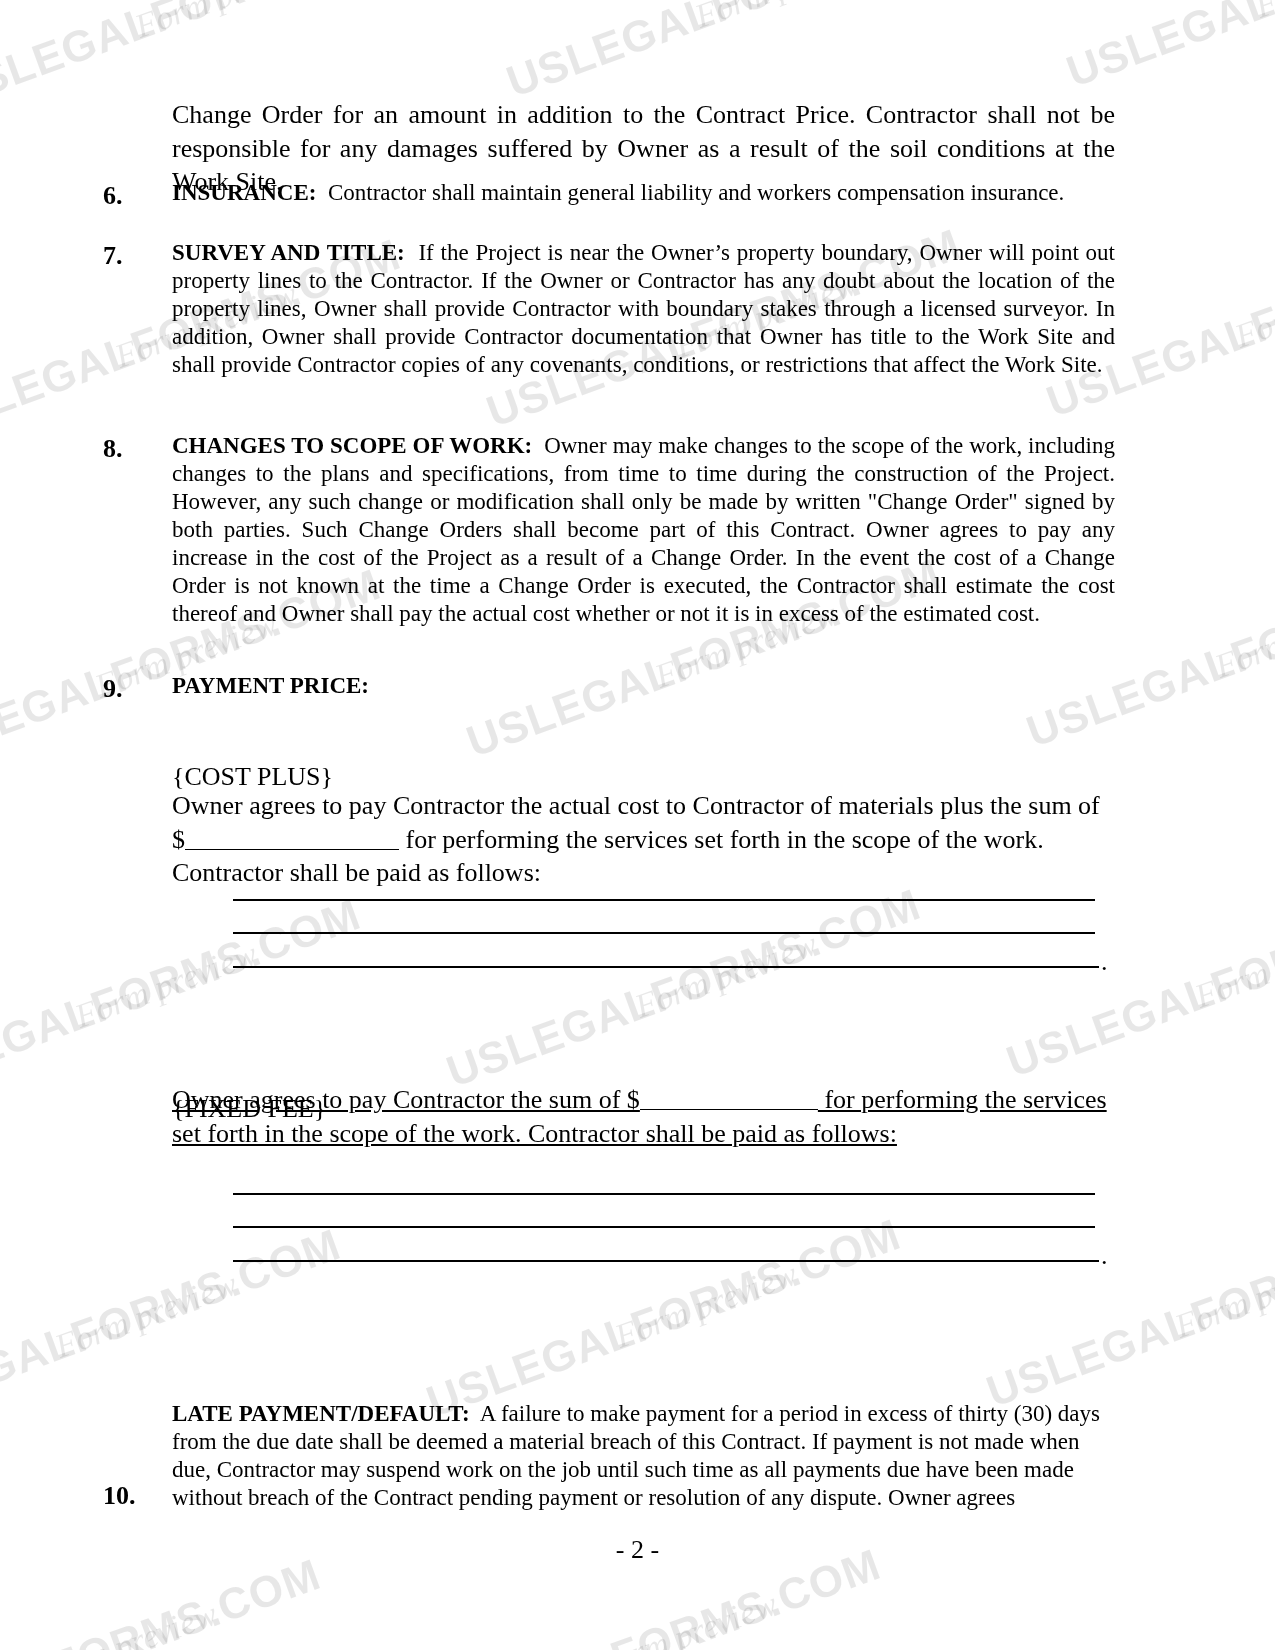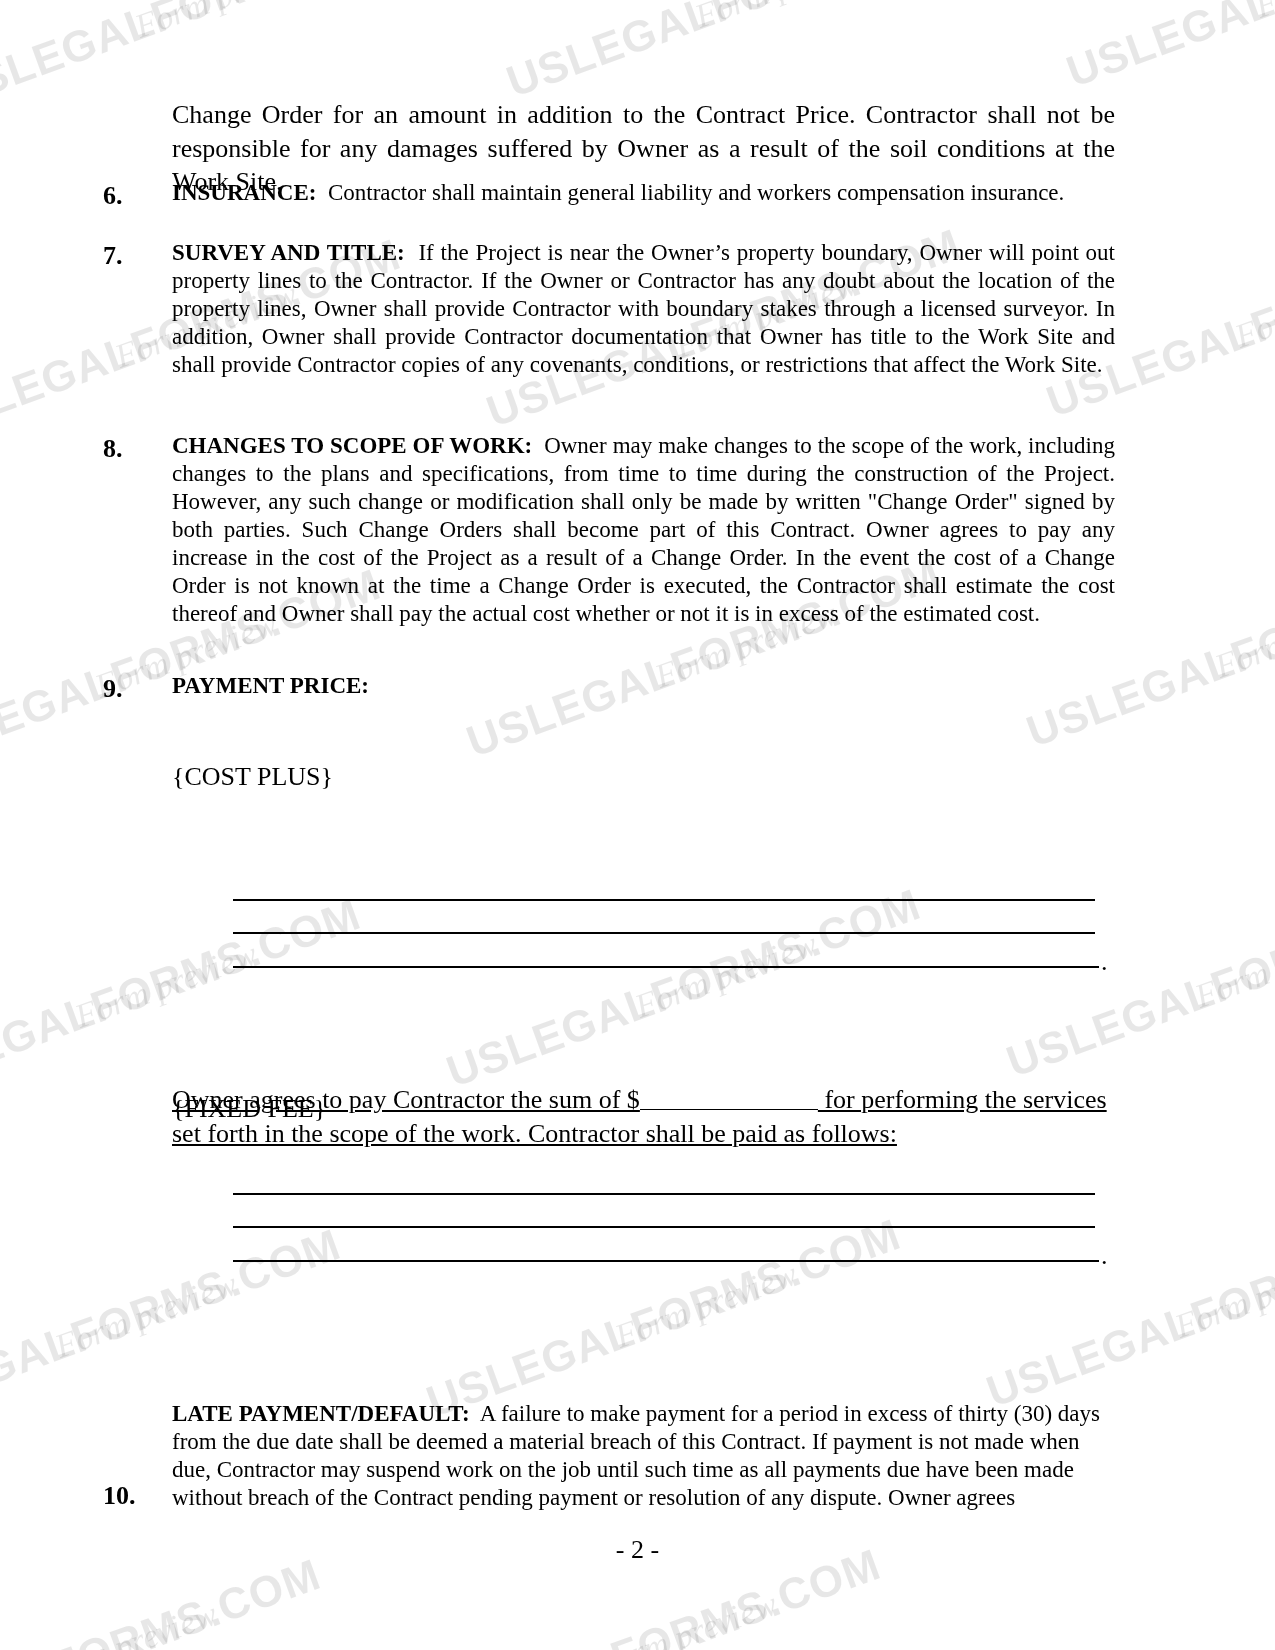--- a/index.html
+++ b/index.html
@@ -203,20 +203,21 @@
       <div class="body-text"><b>CHANGES TO SCOPE OF WORK:</b>&nbsp; <span>Owner may make changes to the scope of the work, including changes to the plans and specifications, from time to time during the construction of the Project.   However, any such change or modification shall only be made by written "Change Order" signed by both parties.   Such Change Orders shall become part of this Contract.   Owner agrees to pay any increase in the cost of the Project as a result of a Change Order.  In the event the cost of a Change Order is not known at the time a Change Order is executed, the Contractor shall estimate the cost thereof and Owner shall pay the actual cost whether or not it is in excess of the estimated cost.</span></div>
     </div>
 
     <div class="block numbered" style="top:672px;">
       <div class="num">9.</div>
       <div class="body-text noj"><b>PAYMENT PRICE:</b></div>
     </div>
 
     <div class="cont left" style="top:760px;">{COST PLUS}</div>
 
+    <div class="cont left" style="top:789px;"><span>Owner agrees to pay Contractor the actual cost to Contractor of materials plus the sum of $</span><span class="fill fill-cost"></span><span> for performing the services set forth in the scope of the work.  Contractor shall be paid as follows:</span></div>
 
     <div class="rule-set" style="left:233px; top:874px; width:882px;">
       <div class="rule-row">
         <span class="rule-line" style="width:862px;"></span>
       </div>
       <div class="rule-row">
         <span class="rule-line" style="width:862px;"></span>
       </div>
       <div class="rule-row">
         <span class="rule-line" style="width:866px;"></span>

